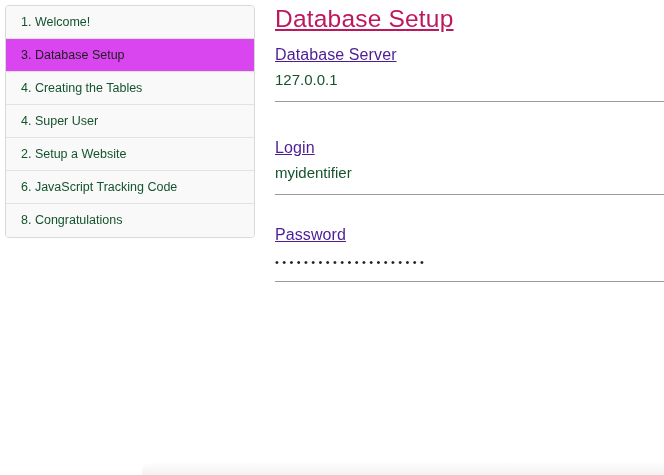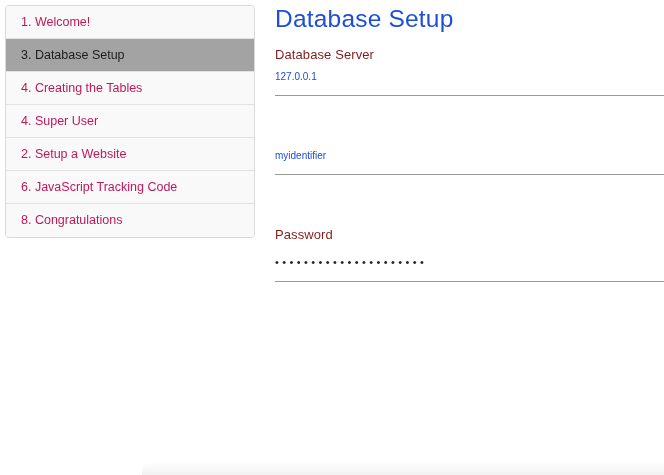--- a/index.html
+++ b/index.html
@@ -19,69 +19,71 @@
     border: 1px solid #d9d9d9;
     border-radius: 4px;
     background: #f9f9f9;
     overflow: hidden;
   }
   .steps li {
     height: 33px;
     line-height: 32px;
     padding-left: 15px;
     font-size: 12.5px;
-    color: #be185d;
+    color: #14532d;
     background: #f9f9f9;
     border-bottom: 1px solid #e2e2e2;
     cursor: default;
     white-space: nowrap;
   }
   .steps li:last-child { border-bottom: none; }
   .steps li.active {
-    background: #a3a3a3;
+    background: #d946ef;
     color: #1d1d1d;
   }
   
   .content {
     position: absolute;
     left: 275px; top: 0;
     width: 389px; height: 475px;
   }
   .page-title {
     position: absolute;
     left: 0; top: 5px;
     font-size: 24.5px;
     font-weight: 400;
-    color: #1d4ed8;
+    color: #be185d;
     letter-spacing: 0.2px;
     white-space: nowrap;
+    text-decoration: underline;
   }
   .field {
     position: absolute;
     left: 0;
     width: 389px;
   }
   .field label {
     display: block;
-    font-size: 13px;
-    color: #7f1d1d;
+    font-size: 16px;
+    color: #4c1d95;
     line-height: 14px;
     letter-spacing: 0.1px;
+    text-decoration: underline;
   }
   .field input {
     display: block;
     width: 100%;
     margin-top: 7px;
     border: none;
     border-bottom: 1px solid #9a9a9a;
     outline: none;
     background: transparent;
     font-family: "Liberation Sans", "DejaVu Sans", sans-serif;
-    font-size: 10px;
-    color: #1d4ed8;
+    font-size: 15px;
+    color: #14532d;
     padding: 2px 0 13px 0;
   }
   .field input.password-masked {
     font-size: 11px;
     letter-spacing: 3.4px;
     color: #232323;
     padding-top: 7px;
     padding-bottom: 13px;
   }
   .field.no-underline input { border-bottom: none; }
@@ -115,20 +117,21 @@
 
 <div class="content">
   <h1 class="page-title">Database Setup</h1>
 
   <div class="field f1">
     <label>Database Server</label>
     <input type="text" value="127.0.0.1" style="">
   </div>
 
   <div class="field f2">
+    <label>Login</label>
     <input type="text" value="myidentifier" style="">
   </div>
 
   <div class="field f3">
     <label>Password</label>
     <input type="text" class="password-masked" value="•••••••••••••••••••••" style="">
   </div>
 
 
 </div>

